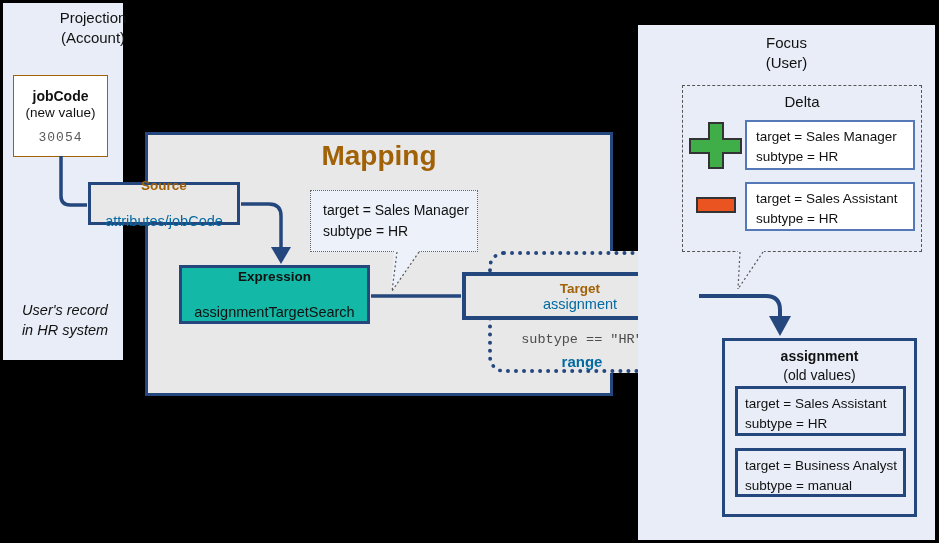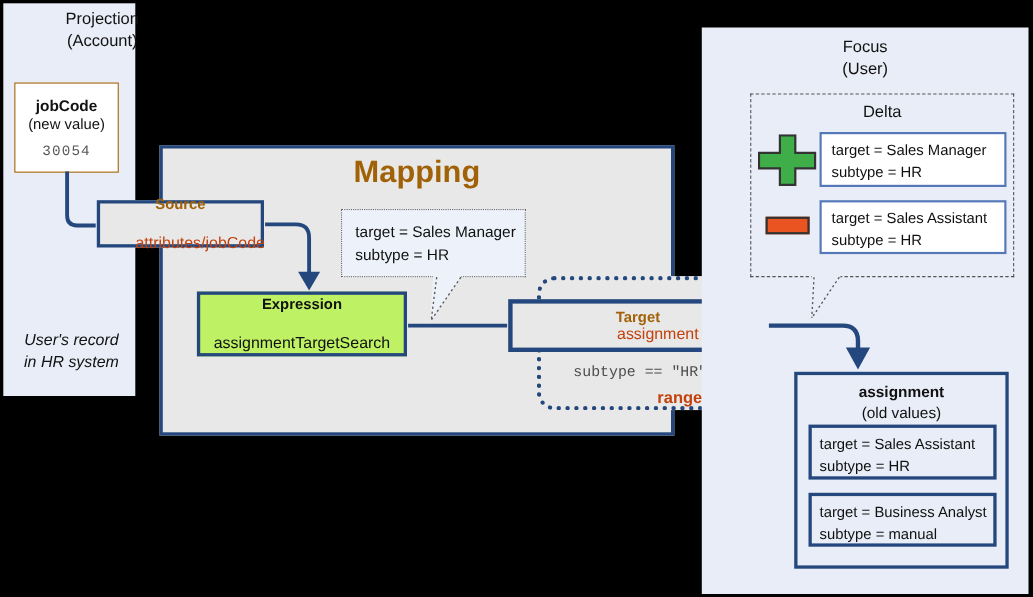--- a/index.html
+++ b/index.html
@@ -3,21 +3,21 @@
 <meta charset="utf-8">
 <style>
   html,body{margin:0;padding:0;background:#000;}
   #canvas{
     position:relative;width:939px;height:543px;background:#000;overflow:hidden;
     font-family:"Liberation Sans",sans-serif;color:#111;
   }
   .abs{position:absolute;box-sizing:border-box;}
   .panel{background:#e9edf7;}
   .navy{color:#a16207;}
-  .mblue{color:#c2410c;margin-left:36px;}
+  .mblue{color:#0369a1;}
   .ctr{text-align:center;}
   .mono{font-family:"Liberation Mono","DejaVu Sans Mono",monospace;}
   .boxed{border:3px solid #24477d;gap:20px;}
   .thickbox{border:4px solid #24477d;}
 
   
   #proj-title{left:3px;top:8px;width:136px;font-size:15px;line-height:20px;padding-left:44px;}
   #jobcode-box{left:13px;top:75px;width:95px;height:82px;background:#fff;border:1px solid #a16207;
     display:flex;flex-direction:column;align-items:center;justify-content:center;}
   #jobcode-box .t1{font-weight:bold;font-size:14px;}
@@ -25,21 +25,21 @@
   #jobcode-box .t3{font-size:13px;color:#595959;margin-top:10px;letter-spacing:1px;}
   #proj-footer{left:3px;top:300px;width:124px;font-style:italic;font-size:14.5px;line-height:20px;}
 
   
   #mapping-box{left:145px;top:132px;width:468px;height:264px;background:#e8e8e8;border:3px solid #24477d;}
   #mapping-title{left:145px;top:140px;width:468px;font-size:28px;font-weight:bold;}
   #source-box{left:88px;top:182px;width:152px;height:43px;background:#e8e8e8;
     display:flex;flex-direction:column;align-items:center;justify-content:center;}
   #source-box .t1{font-weight:bold;font-size:13.5px;}
   #source-box .t2{font-size:14.5px;}
-  #expression-box{left:179px;top:265px;width:191px;height:59px;background:#bef264;
+  #expression-box{left:179px;top:265px;width:191px;height:59px;background:#14b8a6;
     display:flex;flex-direction:column;align-items:center;justify-content:center;}
   #expression-box .t1{font-weight:bold;font-size:13.5px;}
   #expression-box .t2{font-size:14.5px;}
   #range-box{left:488px;top:251px;width:188px;height:122px;background:#e8e8e8;
     border:4px dotted #24477d;border-radius:16px;}
   #range-cond{left:488px;top:332px;width:188px;font-size:13.5px;color:#4d4d4d;}
   #range-label{left:488px;top:353px;width:188px;font-size:15px;font-weight:bold;}
   #target-box{left:462px;top:272px;width:236px;height:48px;background:#e8e8e8;
     display:flex;flex-direction:column;align-items:center;justify-content:center;}
   #target-box .t1{font-weight:bold;font-size:13.5px;}

